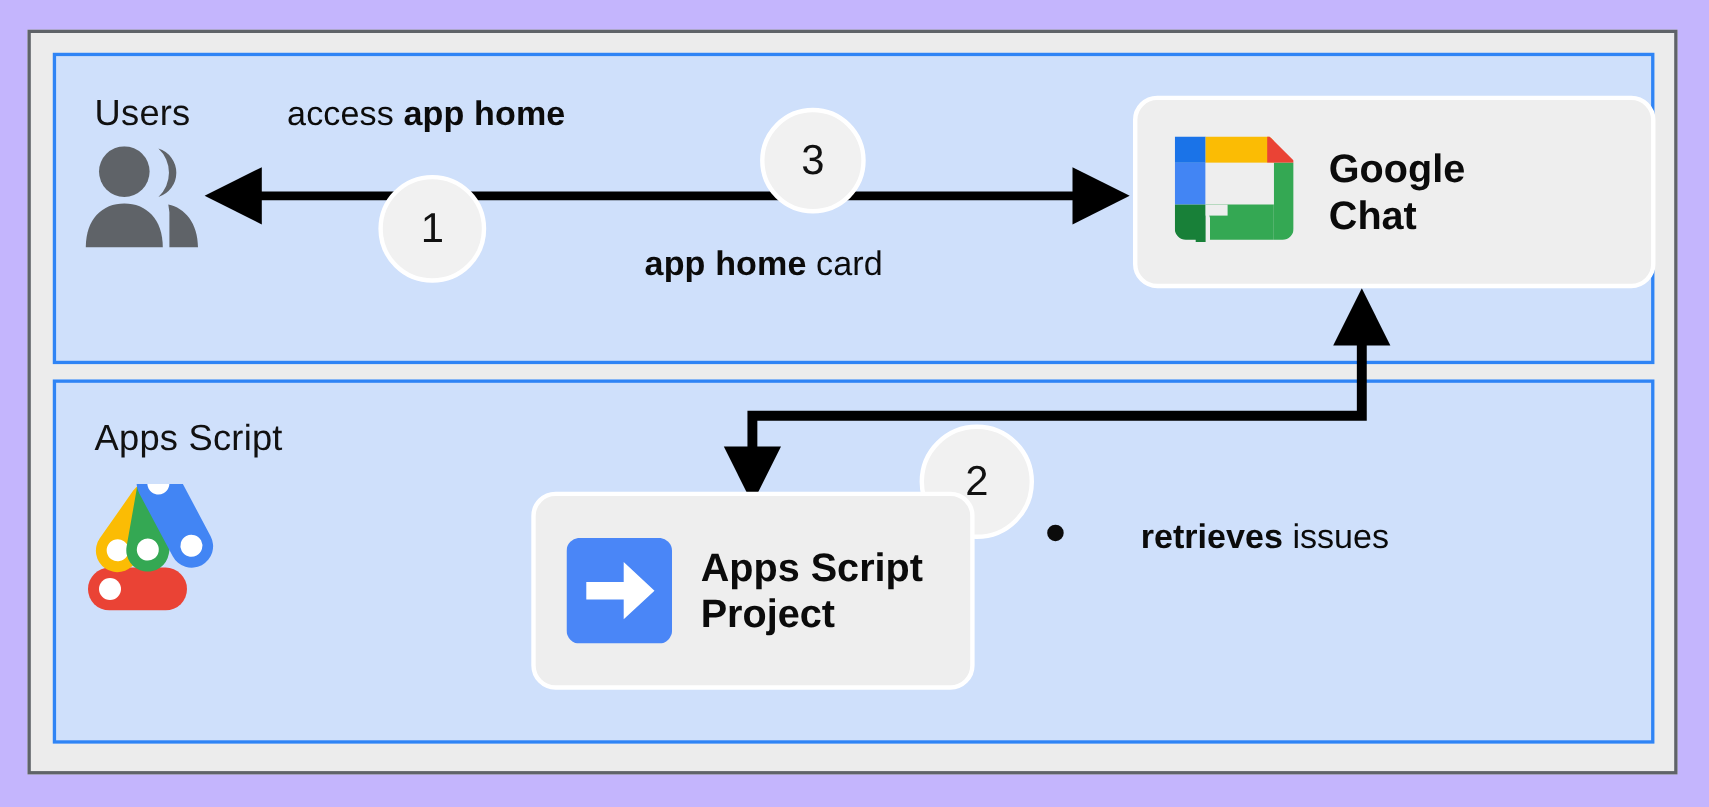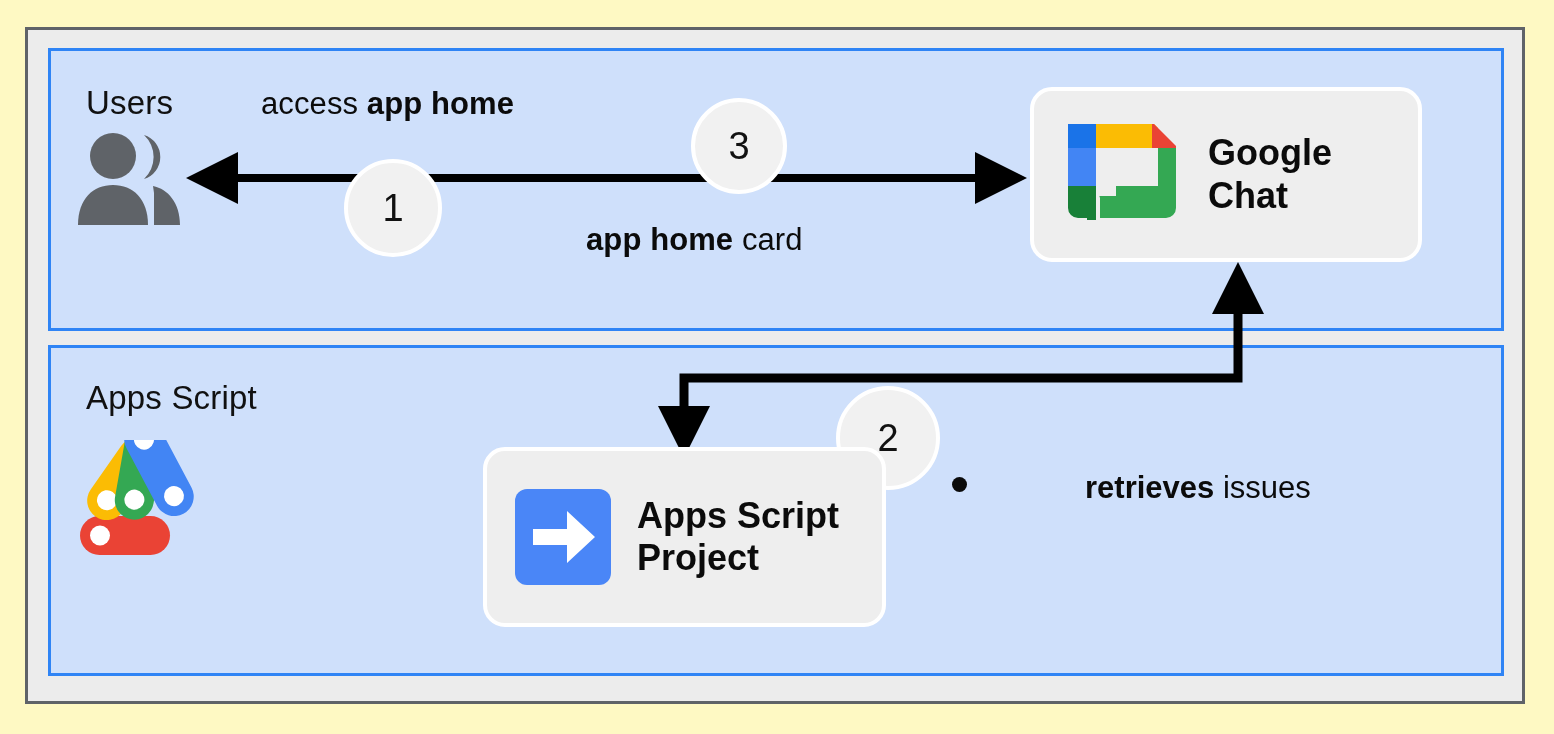--- a/index.html
+++ b/index.html
@@ -5,21 +5,21 @@
   html, body {
     margin: 0;
     padding: 0;
     background: #ffffff;
     font-family: "Liberation Sans", sans-serif;
   }
   #stage {
     position: relative;
     width: 1554px;
     height: 734px;
-    background: #fef9c3;
+    background: #c4b5fd;
     overflow: hidden;
   }
 
   
   .outer-frame {
     position: absolute;
     left: 25px;
     top: 27px;
     width: 1500px;
     height: 677px;
@@ -96,21 +96,21 @@
   
   .card {
     position: absolute;
     background: #eeeeee;
     border: 4px solid #ffffff;
     border-radius: 22px;
     box-sizing: border-box;
     display: flex;
     align-items: center;
   }
-  .card-chat    { left: 1030px; top: 87px;  width: 392px; height: 175px; padding-left: 22px; }
+  .card-chat    { left: 1030px; top: 87px;  width: 475px; height: 175px; padding-left: 22px; }
   .card-project { left: 483px;  top: 447px; width: 403px; height: 180px; padding-left: 28px; }
 
   .card-label {
     font-size: 36px;
     font-weight: 700;
     color: #0b0b0b;
     line-height: 1.18;
     margin-left: 26px;
     white-space: pre-line;
   }
@@ -125,21 +125,20 @@
     top: 470px;
     width: 470px;
   }
   .bullet-row {
     display: flex;
     align-items: baseline;
     font-size: 31px;
     color: #0b0b0b;
     margin-bottom: 16px;
     white-space: nowrap;
-    gap: 48px;
   }
   .bullet-dot {
     width: 15px;
     height: 15px;
     border-radius: 50%;
     background: #0b0b0b;
     margin-right: 70px;
     flex: none;
     position: relative;
     top: -6px;

